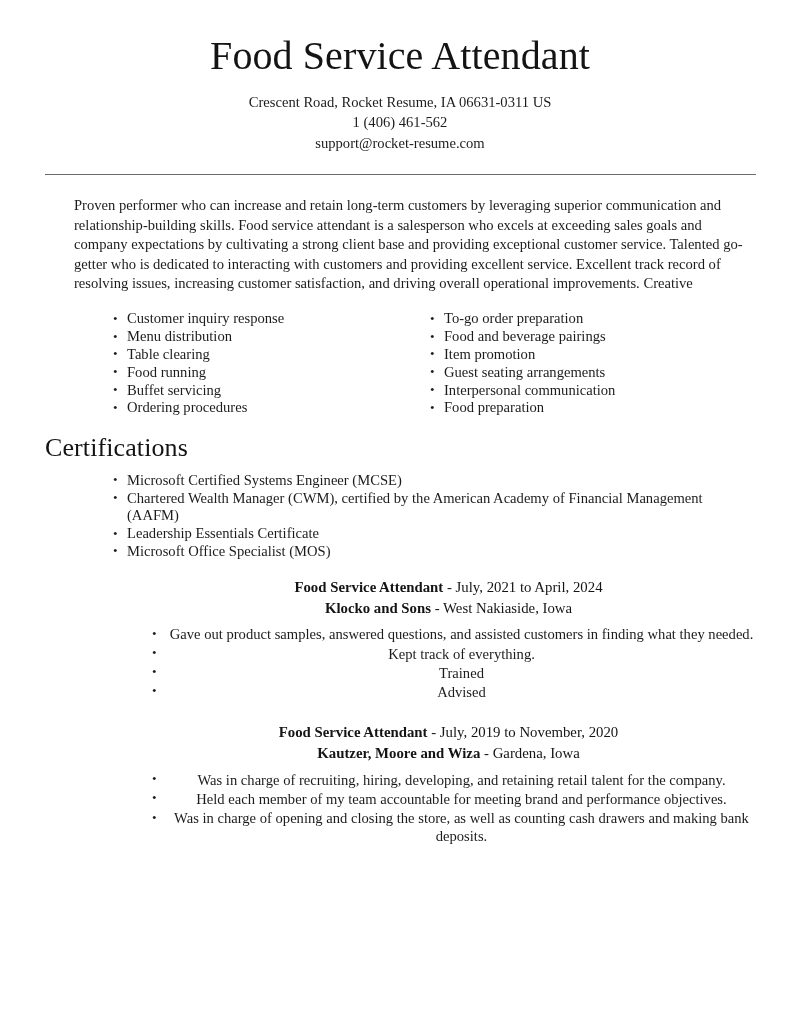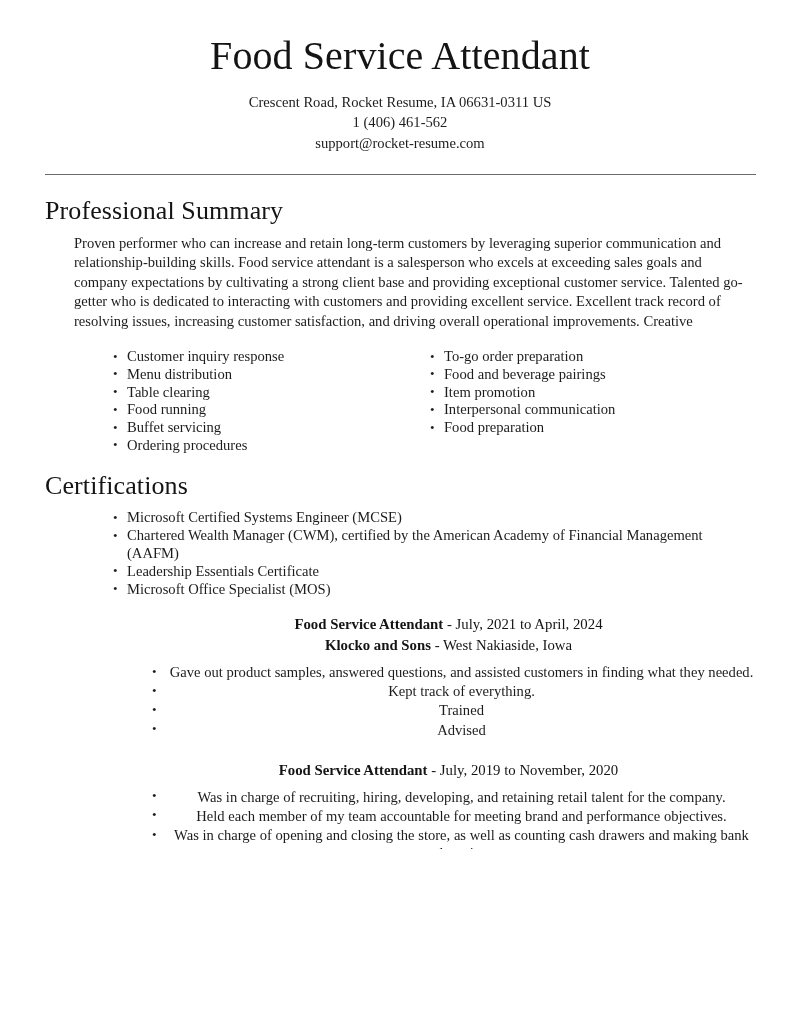--- a/index.html
+++ b/index.html
@@ -120,41 +120,41 @@
     <h1 class="doc-title">Food Service Attendant</h1>
     <div class="contact-lines">
       <div class="contact-line">Crescent Road, Rocket Resume, IA 06631-0311 US</div>
       <div class="contact-line">1 (406) 461-562</div>
       <div class="contact-line">support@rocket-resume.com</div>
     </div>
   </div>
   <div class="divider"></div>
 
   <div class="section sec-summary">
-    <h2 class="section-heading">Professional Summary</h2>
     <p class="summary-body">Proven performer who can increase and retain long-term customers by leveraging superior communication and relationship-building skills. Food service attendant is a salesperson who excels at exceeding sales goals and company expectations by cultivating a strong client base and providing exceptional customer service. Talented go-getter who is dedicated to interacting with customers and providing excellent service. Excellent track record of resolving issues, increasing customer satisfaction, and driving overall operational improvements. Creative</p>
   </div>
 
   <div class="section sec-skills">
     <div class="skills-wrap">
       <div class="skills-col left">
         <ul class="blist">
           <li>Customer inquiry response</li>
           <li>Menu distribution</li>
           <li>Table clearing</li>
           <li>Food running</li>
           <li>Buffet servicing</li>
           <li>Ordering procedures</li>
         </ul>
       </div>
       <div class="skills-col right">
         <ul class="blist">
           <li>To-go order preparation</li>
           <li>Food and beverage pairings</li>
           <li>Item promotion</li>
+          <li>Guest seating arrangements</li>
           <li>Interpersonal communication</li>
           <li>Food preparation</li>
         </ul>
       </div>
     </div>
   </div>
 
   <div class="section sec-certs">
     <h2 class="section-heading">Certifications</h2>
     <div class="certs-wrap">
@@ -184,20 +184,23 @@
             <li>Trained</li>
             <li>Advised</li>
           </ul>
         </div>
       </div>
 
       <div class="job">
         <div class="job-title-line">
           <span class="job-title">Food Service Attendant</span><span class="job-meta"> - July, 2019 to November, 2020</span>
         </div>
+        <div class="job-company-line">
+          <span class="job-company">Kautzer, Moore and Wiza</span><span class="job-meta"> - Gardena, Iowa</span>
+        </div>
         <div class="job-bullets">
           <ul class="blist">
             <li>Was in charge of recruiting, hiring, developing, and retaining retail talent for the company.</li>
             <li>Held each member of my team accountable for meeting brand and performance objectives.</li>
             <li>Was in charge of opening and closing the store, as well as counting cash drawers and making bank deposits.</li>
             <li>Processed all sales transactions in a timely and accurate manner.</li>
           </ul>
         </div>
       </div>
 

